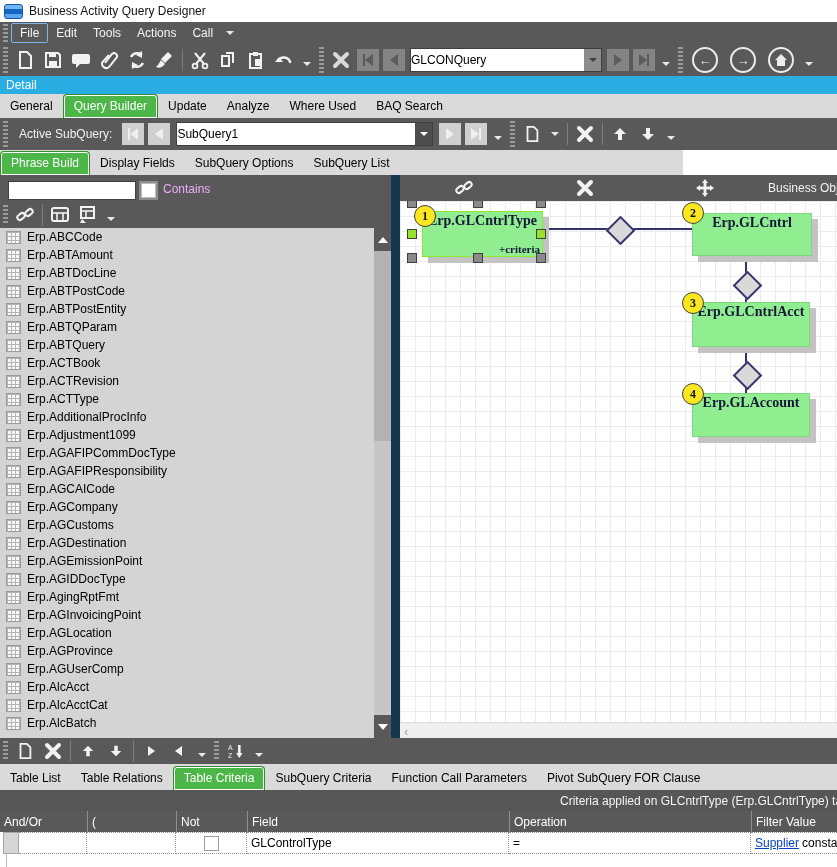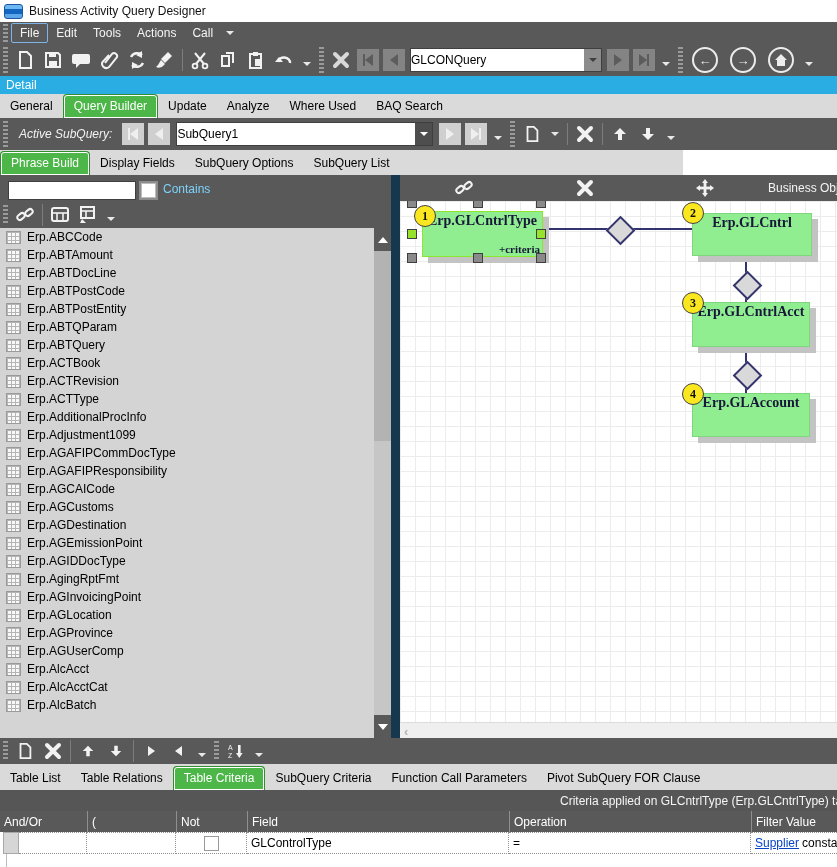--- a/index.html
+++ b/index.html
@@ -46,21 +46,21 @@
   .tab{padding:4px 10px 5px 10px;color:#000;font-size:12px;white-space:nowrap;}
   .tab.active{background:#4cb748;color:#fff;border:1px solid #2f8f2f;border-bottom:none;
      border-radius:4px 4px 0 0;box-shadow:inset 0 0 0 1px #fff;}
   
   #subq-bar{left:0;top:118px;width:837px;height:32px;display:flex;align-items:center;}
   
   #left-top{left:0;top:175px;width:392px;height:53px;background:#595959;}
   #search-input{position:absolute;left:8px;top:6px;width:120px;height:17px;border:1px solid #3f3f3f;background:#fff;font-size:12px;padding:0 3px;}
   .chk{width:13px;height:13px;background:#fff;border:1px solid #bdbdbd;outline:2px solid #8d8d8d;}
   #contains-chk{position:absolute;left:141px;top:8px;}
-  #contains-label{position:absolute;left:163px;top:7px;color:#7dd3fc;}
+  #contains-label{position:absolute;left:163px;top:7px;color:#f0abfc;}
   #left-icons{position:absolute;left:0px;top:27px;width:392px;height:26px;display:flex;align-items:center;}
   #table-list{left:0;top:228px;width:374px;height:510px;background:#d4d4d4;overflow:hidden;}
   .list-item{display:flex;align-items:center;height:18px;padding-left:6px;color:#000;}
   .grid-ico{width:13px;height:11px;margin-right:6px;background:#f8f8f8;border:1px solid #9a9a9a;
      background-image:linear-gradient(#b5b5b5 1px,transparent 1px),linear-gradient(90deg,#b5b5b5 1px,transparent 1px);
      background-size:4px 4px;}
   
   #list-scroll{left:374px;top:228px;width:17px;height:510px;background:#c6c6c6;}
   .sbtn{position:absolute;left:0;width:17px;height:23px;background:#595959;display:flex;align-items:center;justify-content:center;}
   .tri-u{width:0;height:0;border-left:5px solid transparent;border-right:5px solid transparent;border-bottom:6px solid #fff;}
@@ -243,21 +243,21 @@
       <div class="tab">General</div>
       <div class="tab active">Query Builder</div>
       <div class="tab">Update</div>
       <div class="tab">Analyze</div>
       <div class="tab">Where Used</div>
       <div class="tab">BAQ Search</div>
     </div>
 
   <div id="subq-bar" class="abs darkbar">
     <div class="grip"></div>
-    <span style="padding:0 8px;font-style:italic;">Active SubQuery:</span>
+    <span style="padding:0 8px;">Active SubQuery:</span>
     <div class="navbtn dis">
         <span class="bar-v"></span>
         <span class="tri-l"></span>
       </div>
     <div class="navbtn dis">
         <span class="tri-l"></span>
       </div>
     <div class="combo" style="width:255px;margin:0 4px;">
       <div class="val">SubQuery1</div>
       <div class="btn">
@@ -395,20 +395,24 @@
       <div class="list-item">
         <span class="grid-ico"></span>
         <span>Erp.AGAFIPResponsibility</span>
       </div>
       <div class="list-item">
         <span class="grid-ico"></span>
         <span>Erp.AGCAICode</span>
       </div>
       <div class="list-item">
         <span class="grid-ico"></span>
+        <span>Erp.AGCompany</span>
+      </div>
+      <div class="list-item">
+        <span class="grid-ico"></span>
         <span>Erp.AGCustoms</span>
       </div>
       <div class="list-item">
         <span class="grid-ico"></span>
         <span>Erp.AGDestination</span>
       </div>
       <div class="list-item">
         <span class="grid-ico"></span>
         <span>Erp.AGEmissionPoint</span>
       </div>

